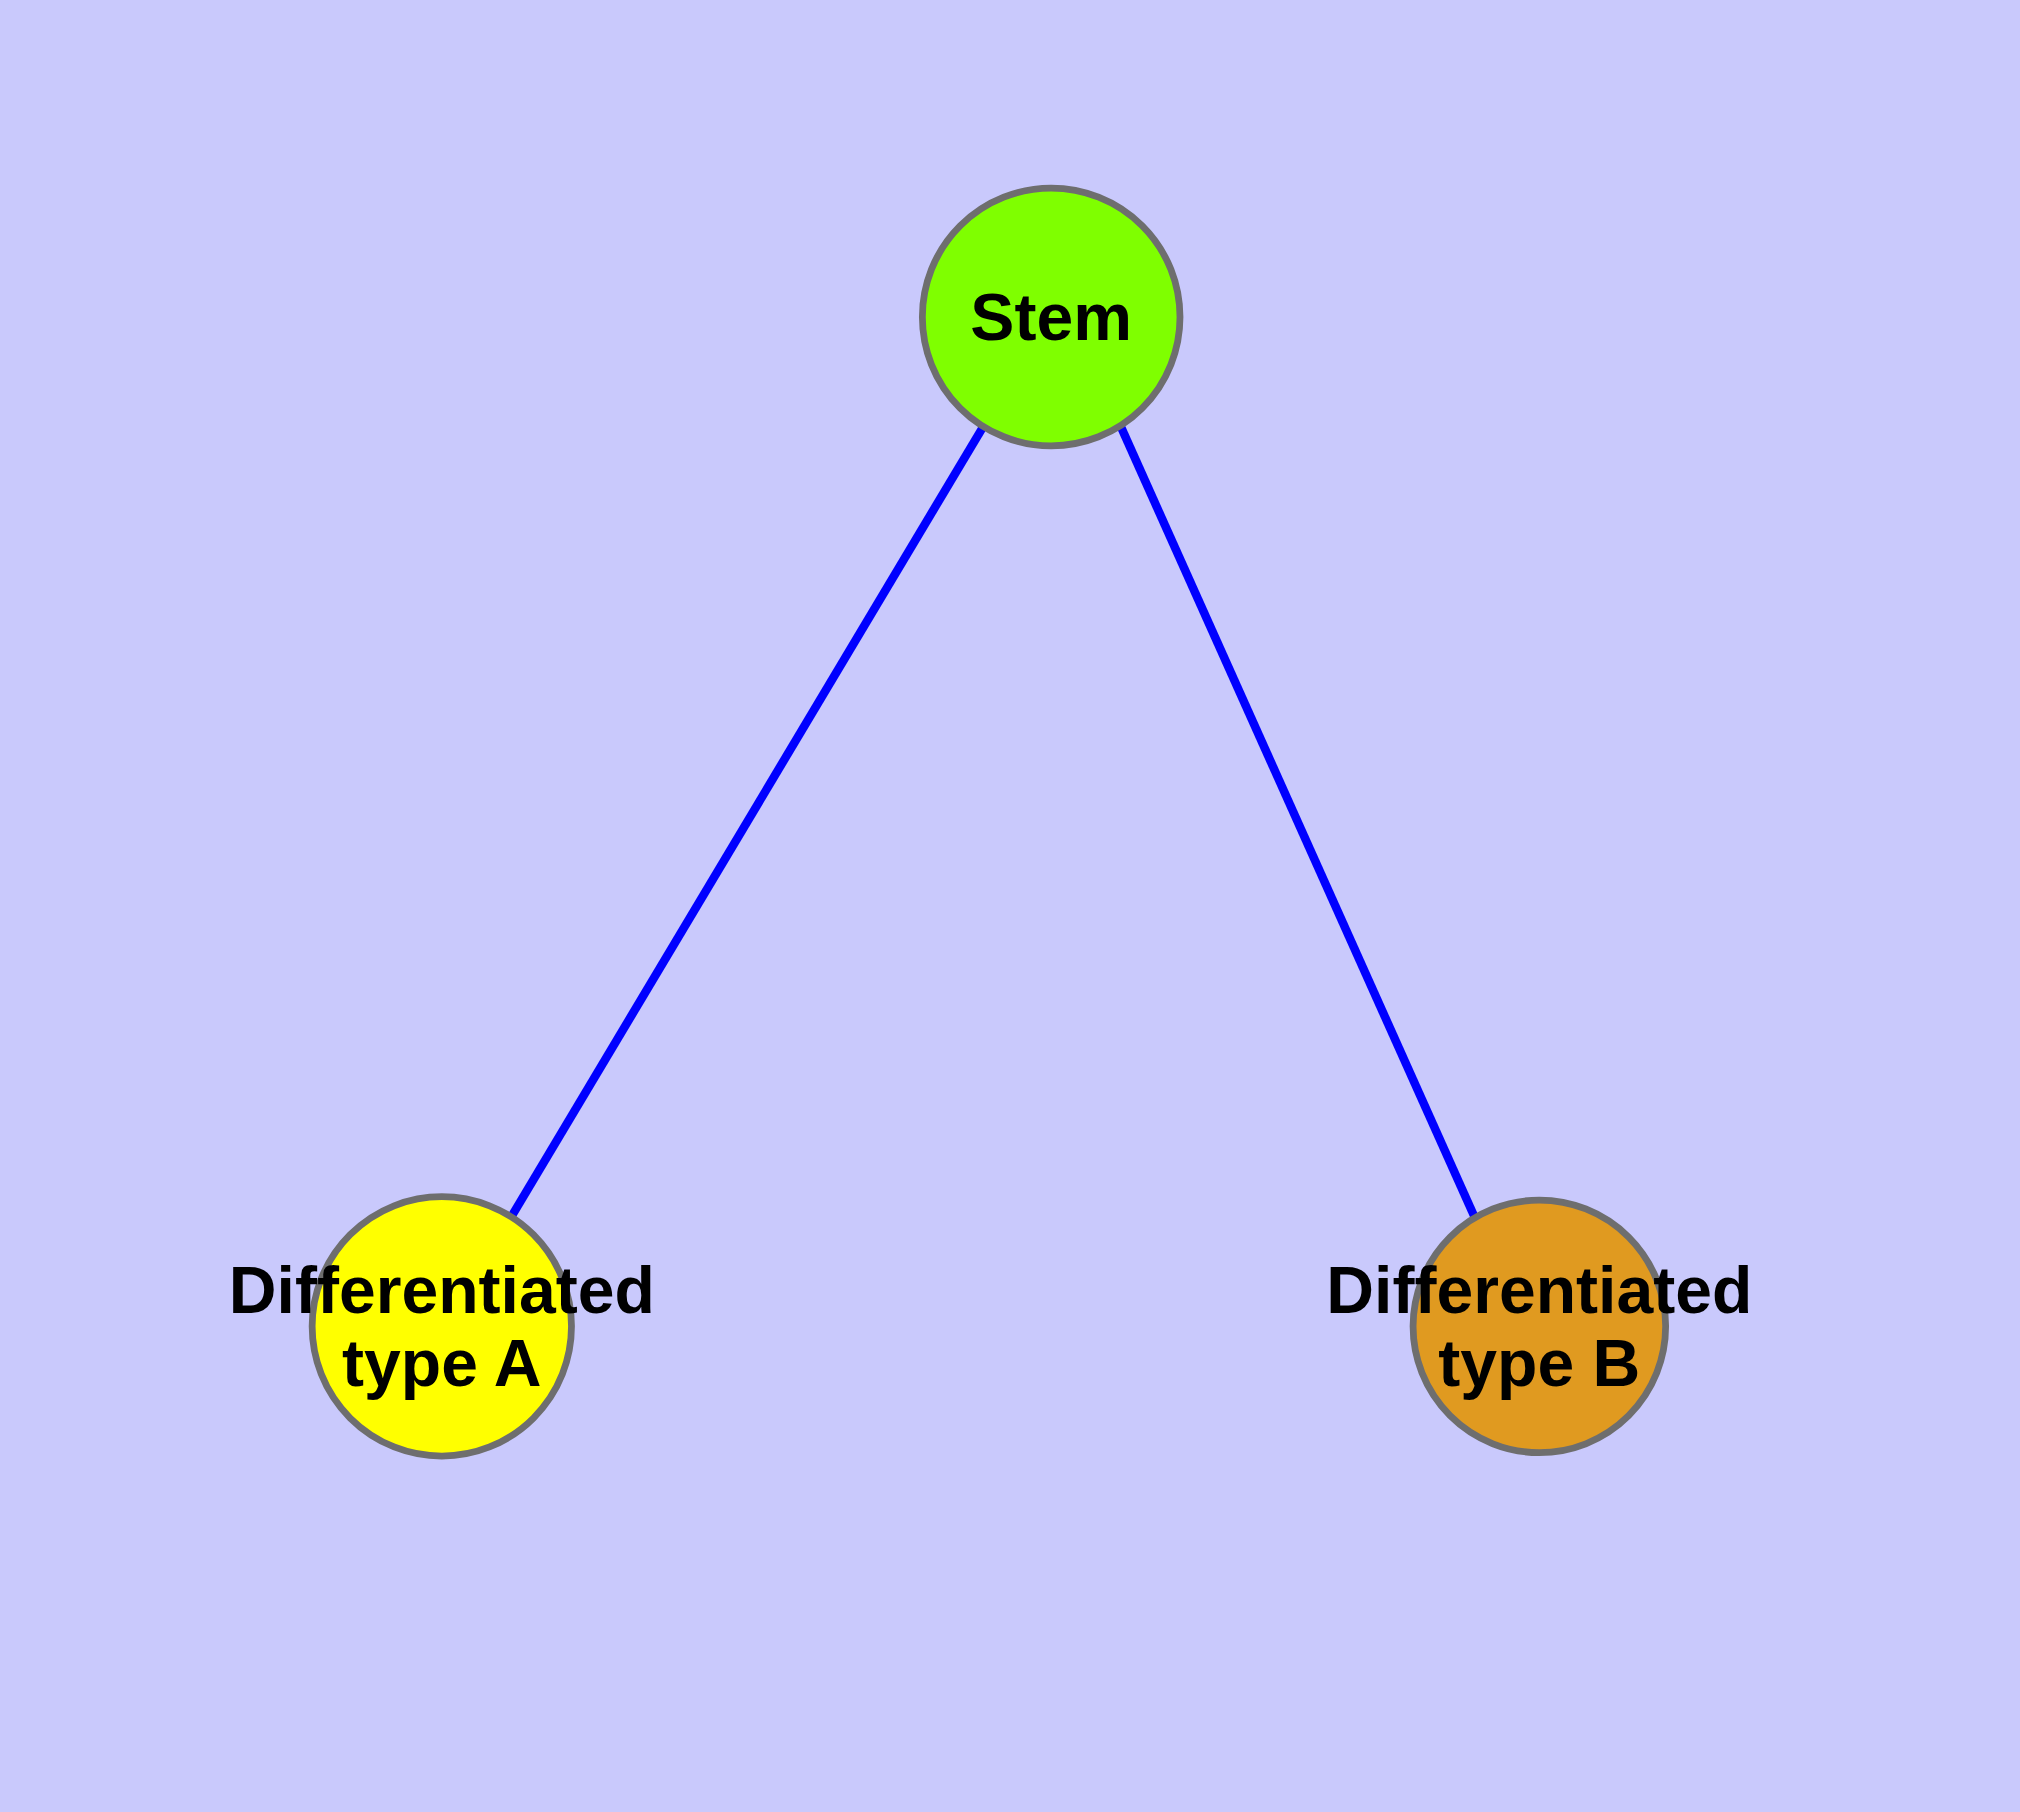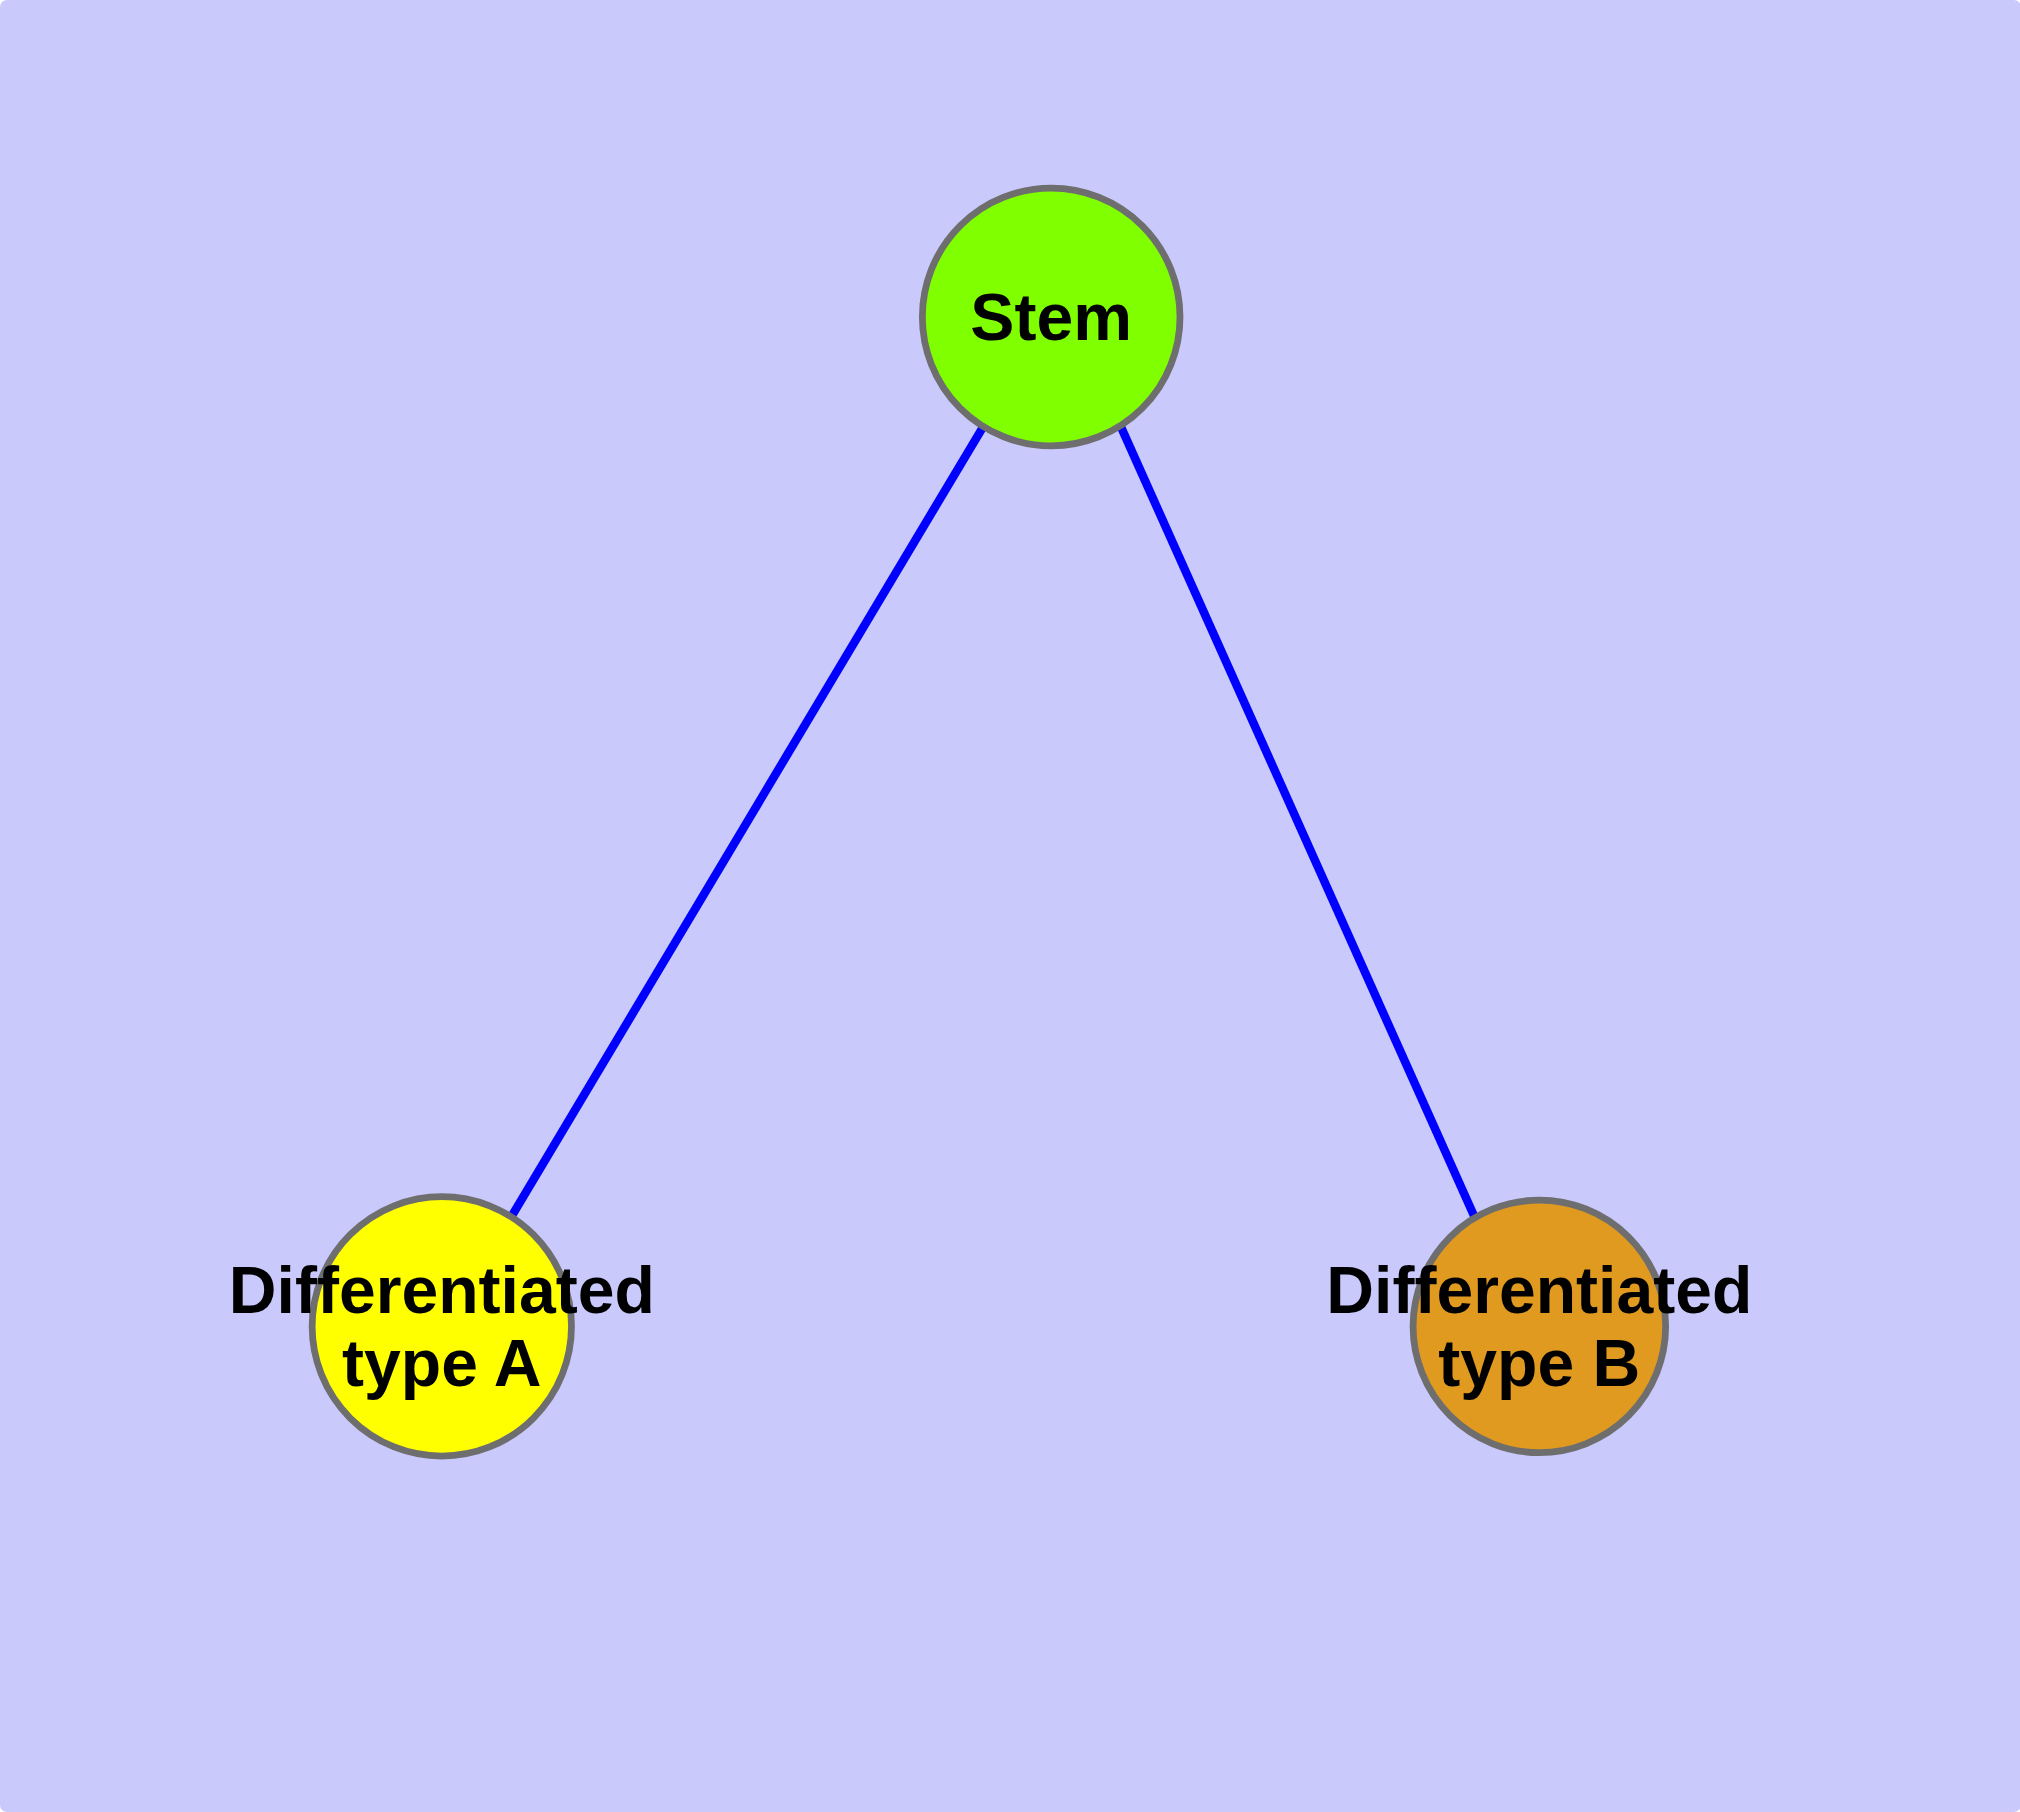--- a/index.html
+++ b/index.html
@@ -6,21 +6,20 @@
     margin: 0;
     padding: 0;
     background: #ffffff;
   }
   #stage {
     position: relative;
     width: 2021px;
     height: 1812px;
     overflow: hidden;
     font-family: "Liberation Sans", "DejaVu Sans", sans-serif;
-    border-radius: 7px;
   }
   #canvas-bg {
     position: absolute;
     left: 0;
     top: 0;
     width: 100%;
     height: 100%;
   }
   #graph-svg {
     position: absolute;

